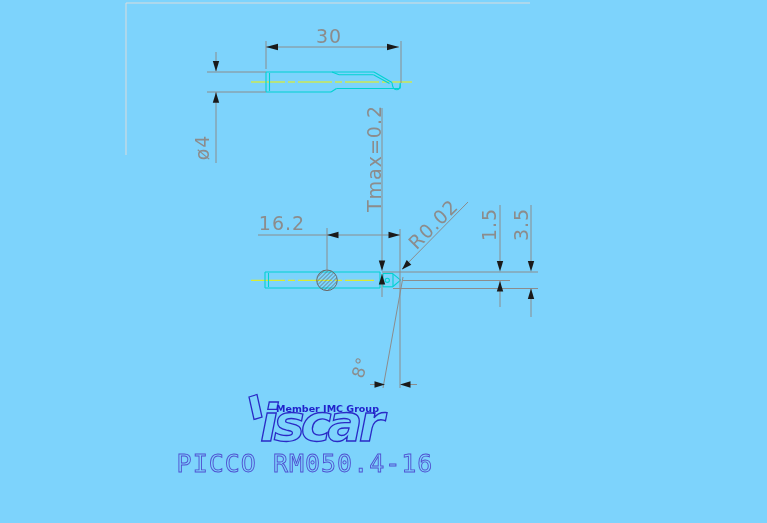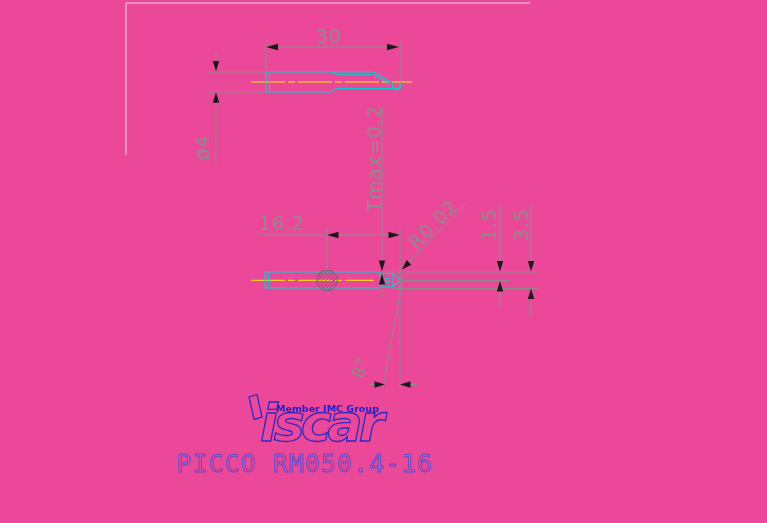--- a/index.html
+++ b/index.html
@@ -1,16 +1,16 @@
 <!DOCTYPE html>
 <html><head>
 <meta charset="utf-8">
 <style>
   html,body{margin:0;padding:0;background:#fdfefd;}
-  .stage{position:relative;width:767px;height:523px;background:#ec4899;overflow:hidden;
+  .stage{position:relative;width:767px;height:523px;background:#7dd3fc;overflow:hidden;
          font-family:"DejaVu Sans",sans-serif;}
   svg text{font-family:"DejaVu Sans",sans-serif;}
   .dimtxt{fill:#8c8c8c;font-size:19px;letter-spacing:1px;}
   .dimline{stroke:#8c8c8c;stroke-width:1;fill:none;}
   .arrow{fill:#1a1a1a;stroke:none;}
   .cad{stroke:#00d2d2;stroke-width:1.1;fill:none;}
   .cl{stroke:#f2f200;stroke-width:1;fill:none;stroke-dasharray:34 3 7 3;}
   .frame{stroke:#dcdcdc;stroke-width:1;fill:none;}
   .brandstroke{stroke:#2a2ac6;stroke-width:1.3;fill:none;}
   .parttxt{stroke:#4f4fd0;stroke-width:0.9;fill:none;

